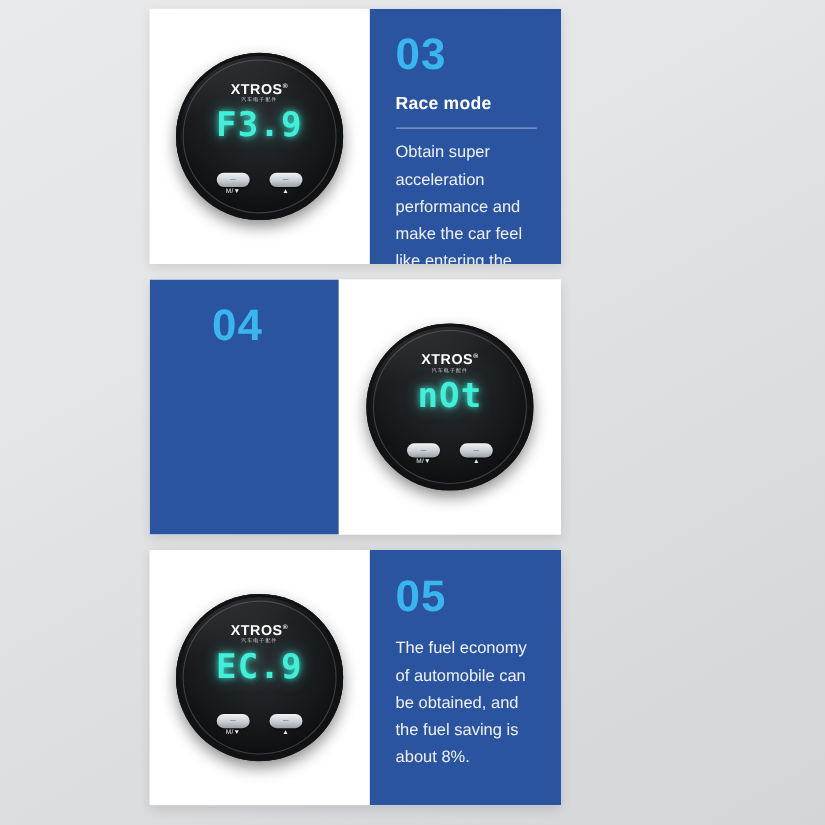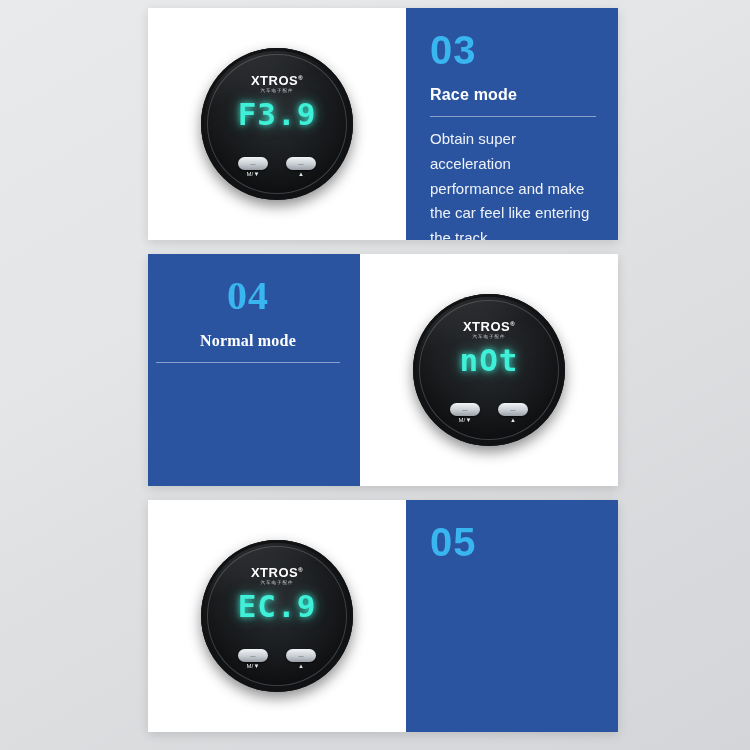--- a/index.html
+++ b/index.html
@@ -15,22 +15,22 @@
   }
 
   .page {
     position: relative;
     width: 750px;
     height: 750px;
   }
 
   .card {
     position: absolute;
-    left: 148px;
-    width: 470px;
+    left: 136px;
+    width: 374px;
     height: 232px;
     background: #ffffff;
     box-shadow: 0 3px 10px rgba(0,0,0,0.13);
     display: flex;
     overflow: hidden;
   }
   .card.c1 { top: 8px; }
   .card.c2 { top: 254px; }
   .card.c3 { top: 500px; justify-content: space-between; }
 
@@ -174,21 +174,21 @@
     letter-spacing: 0.2px;
   }
   .desc {
     font-size: 15px;
     line-height: 1.65;
     color: #eef2f8;
     max-width: 170px;
   }
 
   
-  .text-pane.center { text-align: center; padding-left: 8px; padding-right: 20px; font-family: Liberation Serif, serif; }
+  .text-pane.center { text-align: center; padding-left: 8px; padding-right: 20px; }
   .text-pane.center .mode-title { border-bottom: 1px solid rgba(255,255,255,0.45); }
   .text-pane.center .desc { margin: 0 auto; }
 </style>
 </head>
 <body>
 
 <div class="page">
 
   <div class="card c1">
     <div class="device-pane">
@@ -234,21 +234,20 @@
           </div>
           <div class="btn">
             <span class="glyph">─</span>
             <span class="btn-label">▲</span>
           </div>
         </div>
       </div>
     </div>
     <div class="text-pane center">
       <div class="num">04</div>
-      <div class="mode-title">Normal mode</div>
     </div>
   </div>
 
   <div class="card c3">
     <div class="device-pane">
       <div class="device">
         <div class="device-bezel"></div>
         <div class="logo">
           <span class="x">X</span><span>TROS</span><span class="reg">®</span>
           <span class="logo-sub">汽车电子配件</span>
@@ -261,16 +260,17 @@
           </div>
           <div class="btn">
             <span class="glyph">─</span>
             <span class="btn-label">▲</span>
           </div>
         </div>
       </div>
     </div>
     <div class="text-pane">
       <div class="num">05</div>
+      <div class="desc">The fuel economy of automobile can be obtained, and the fuel saving is about 8%.</div>
     </div>
   </div>
 
 </div>
 
 </body></html>

